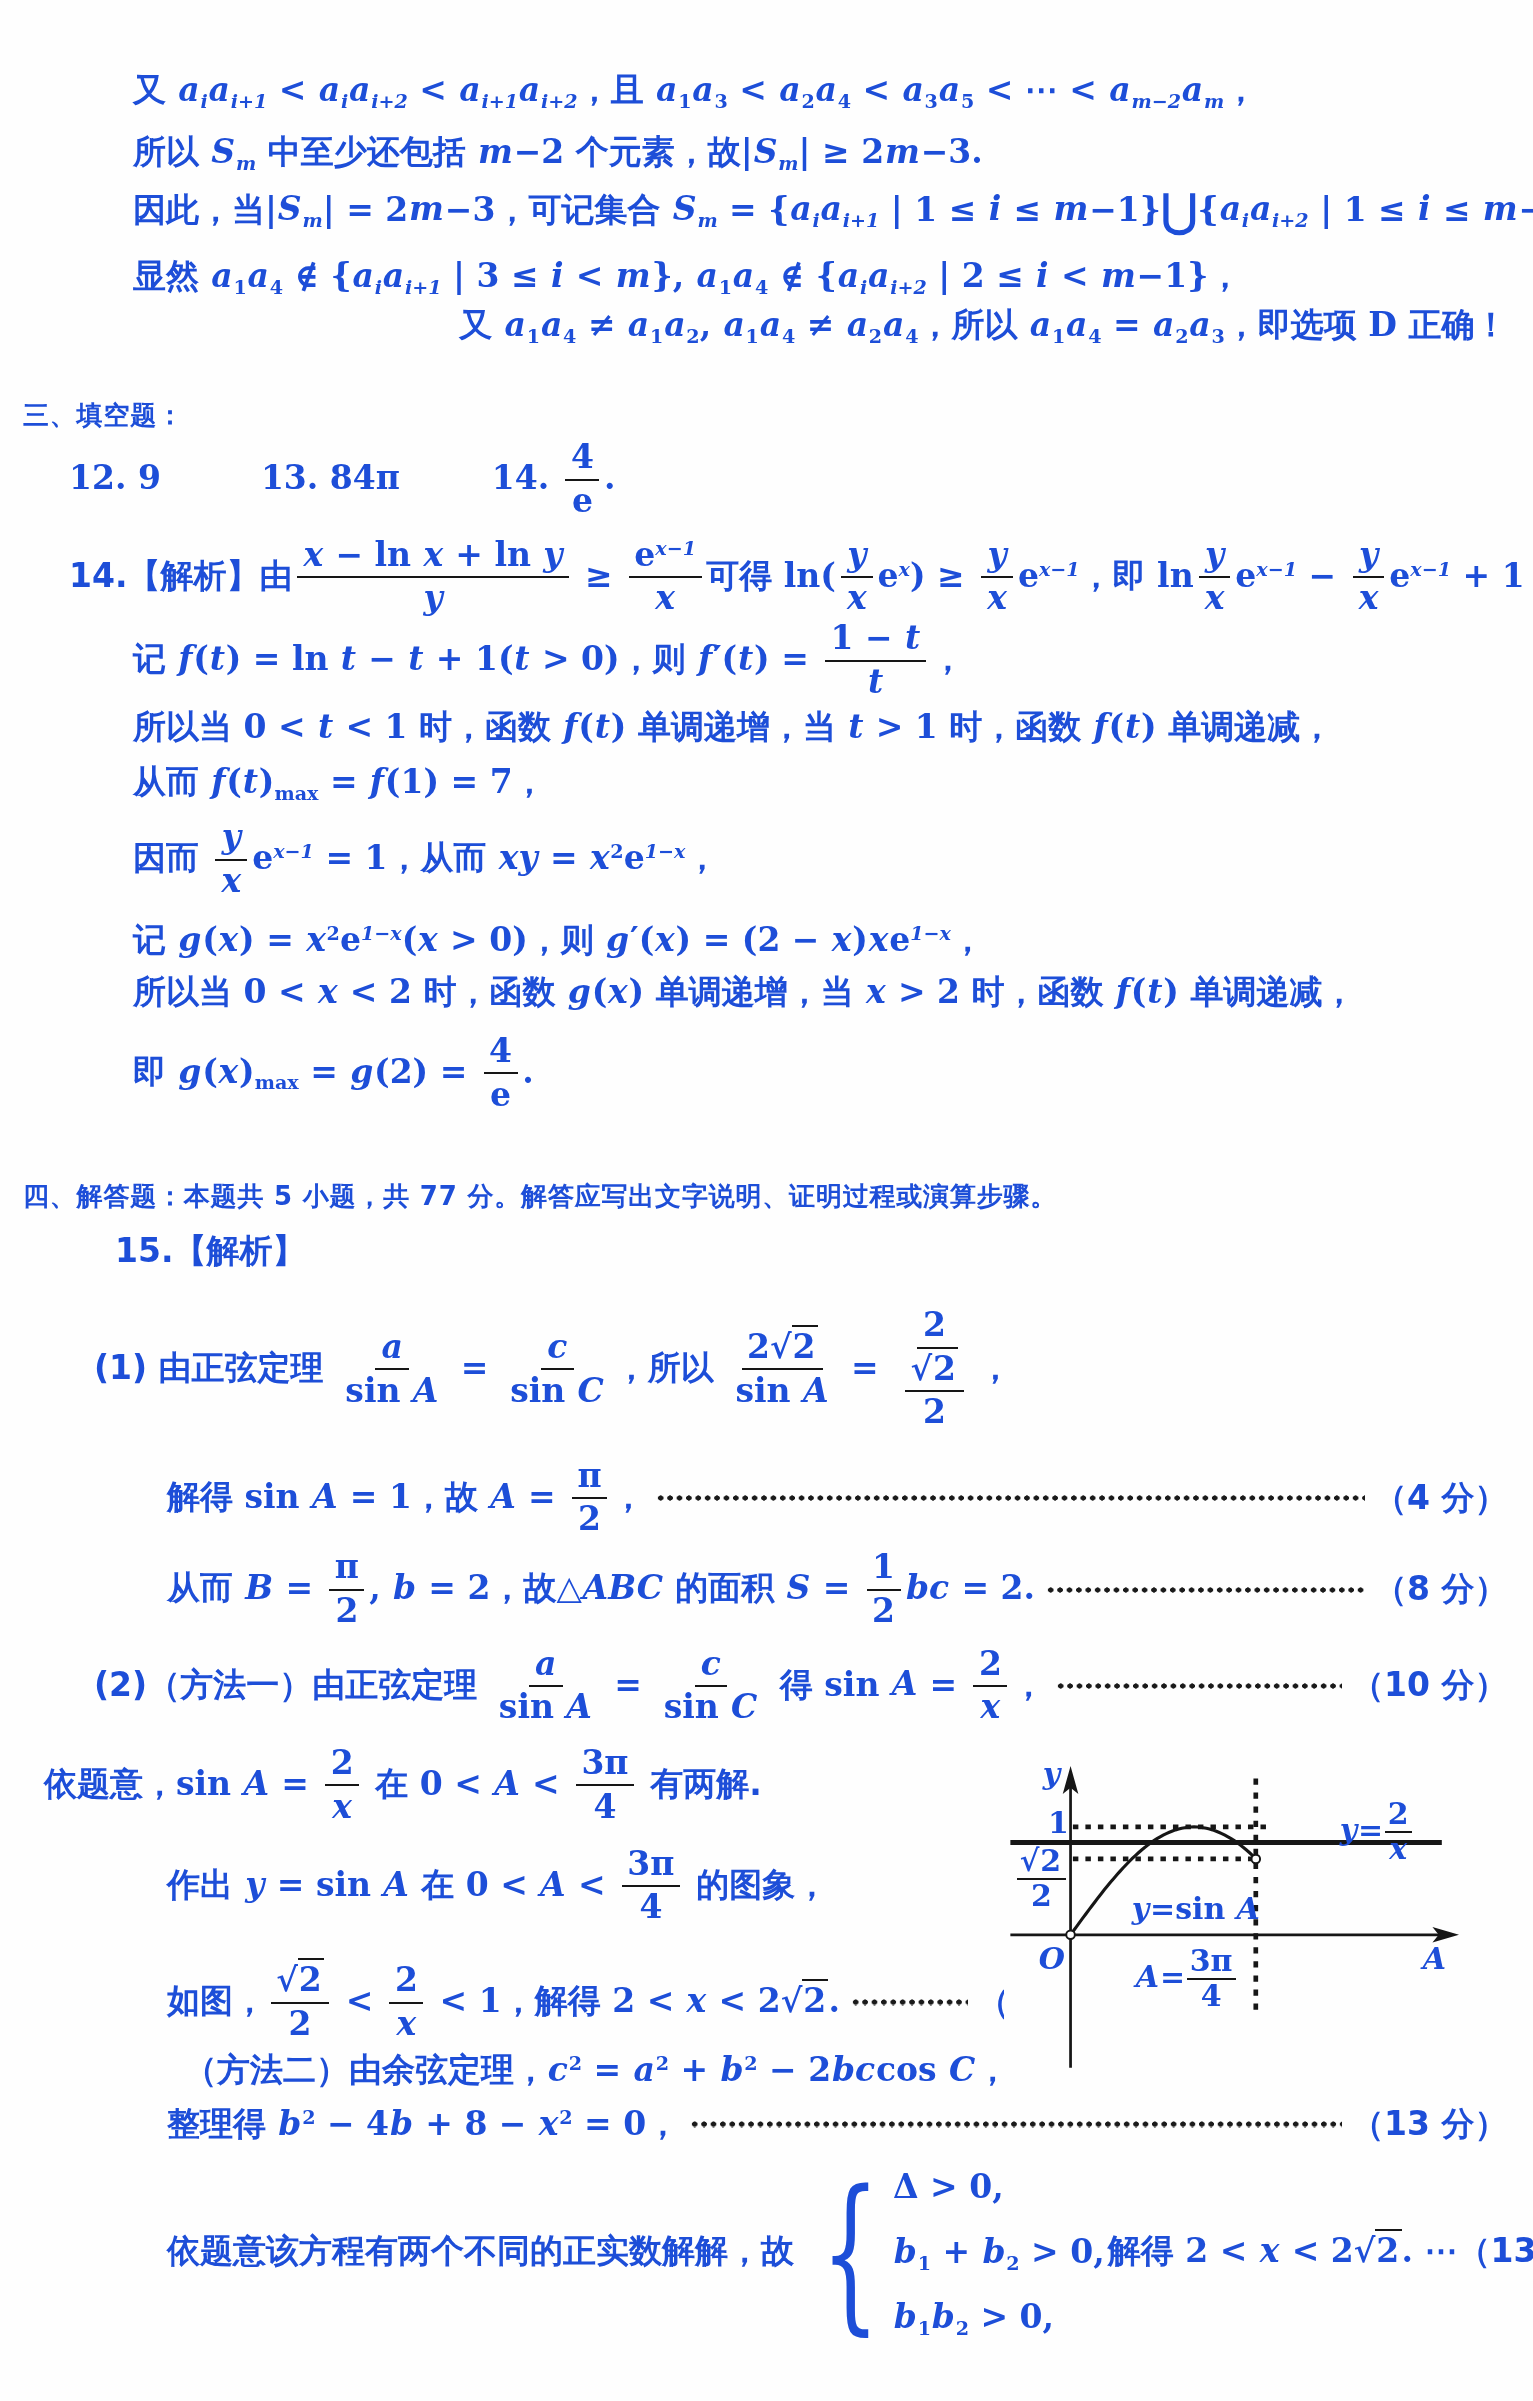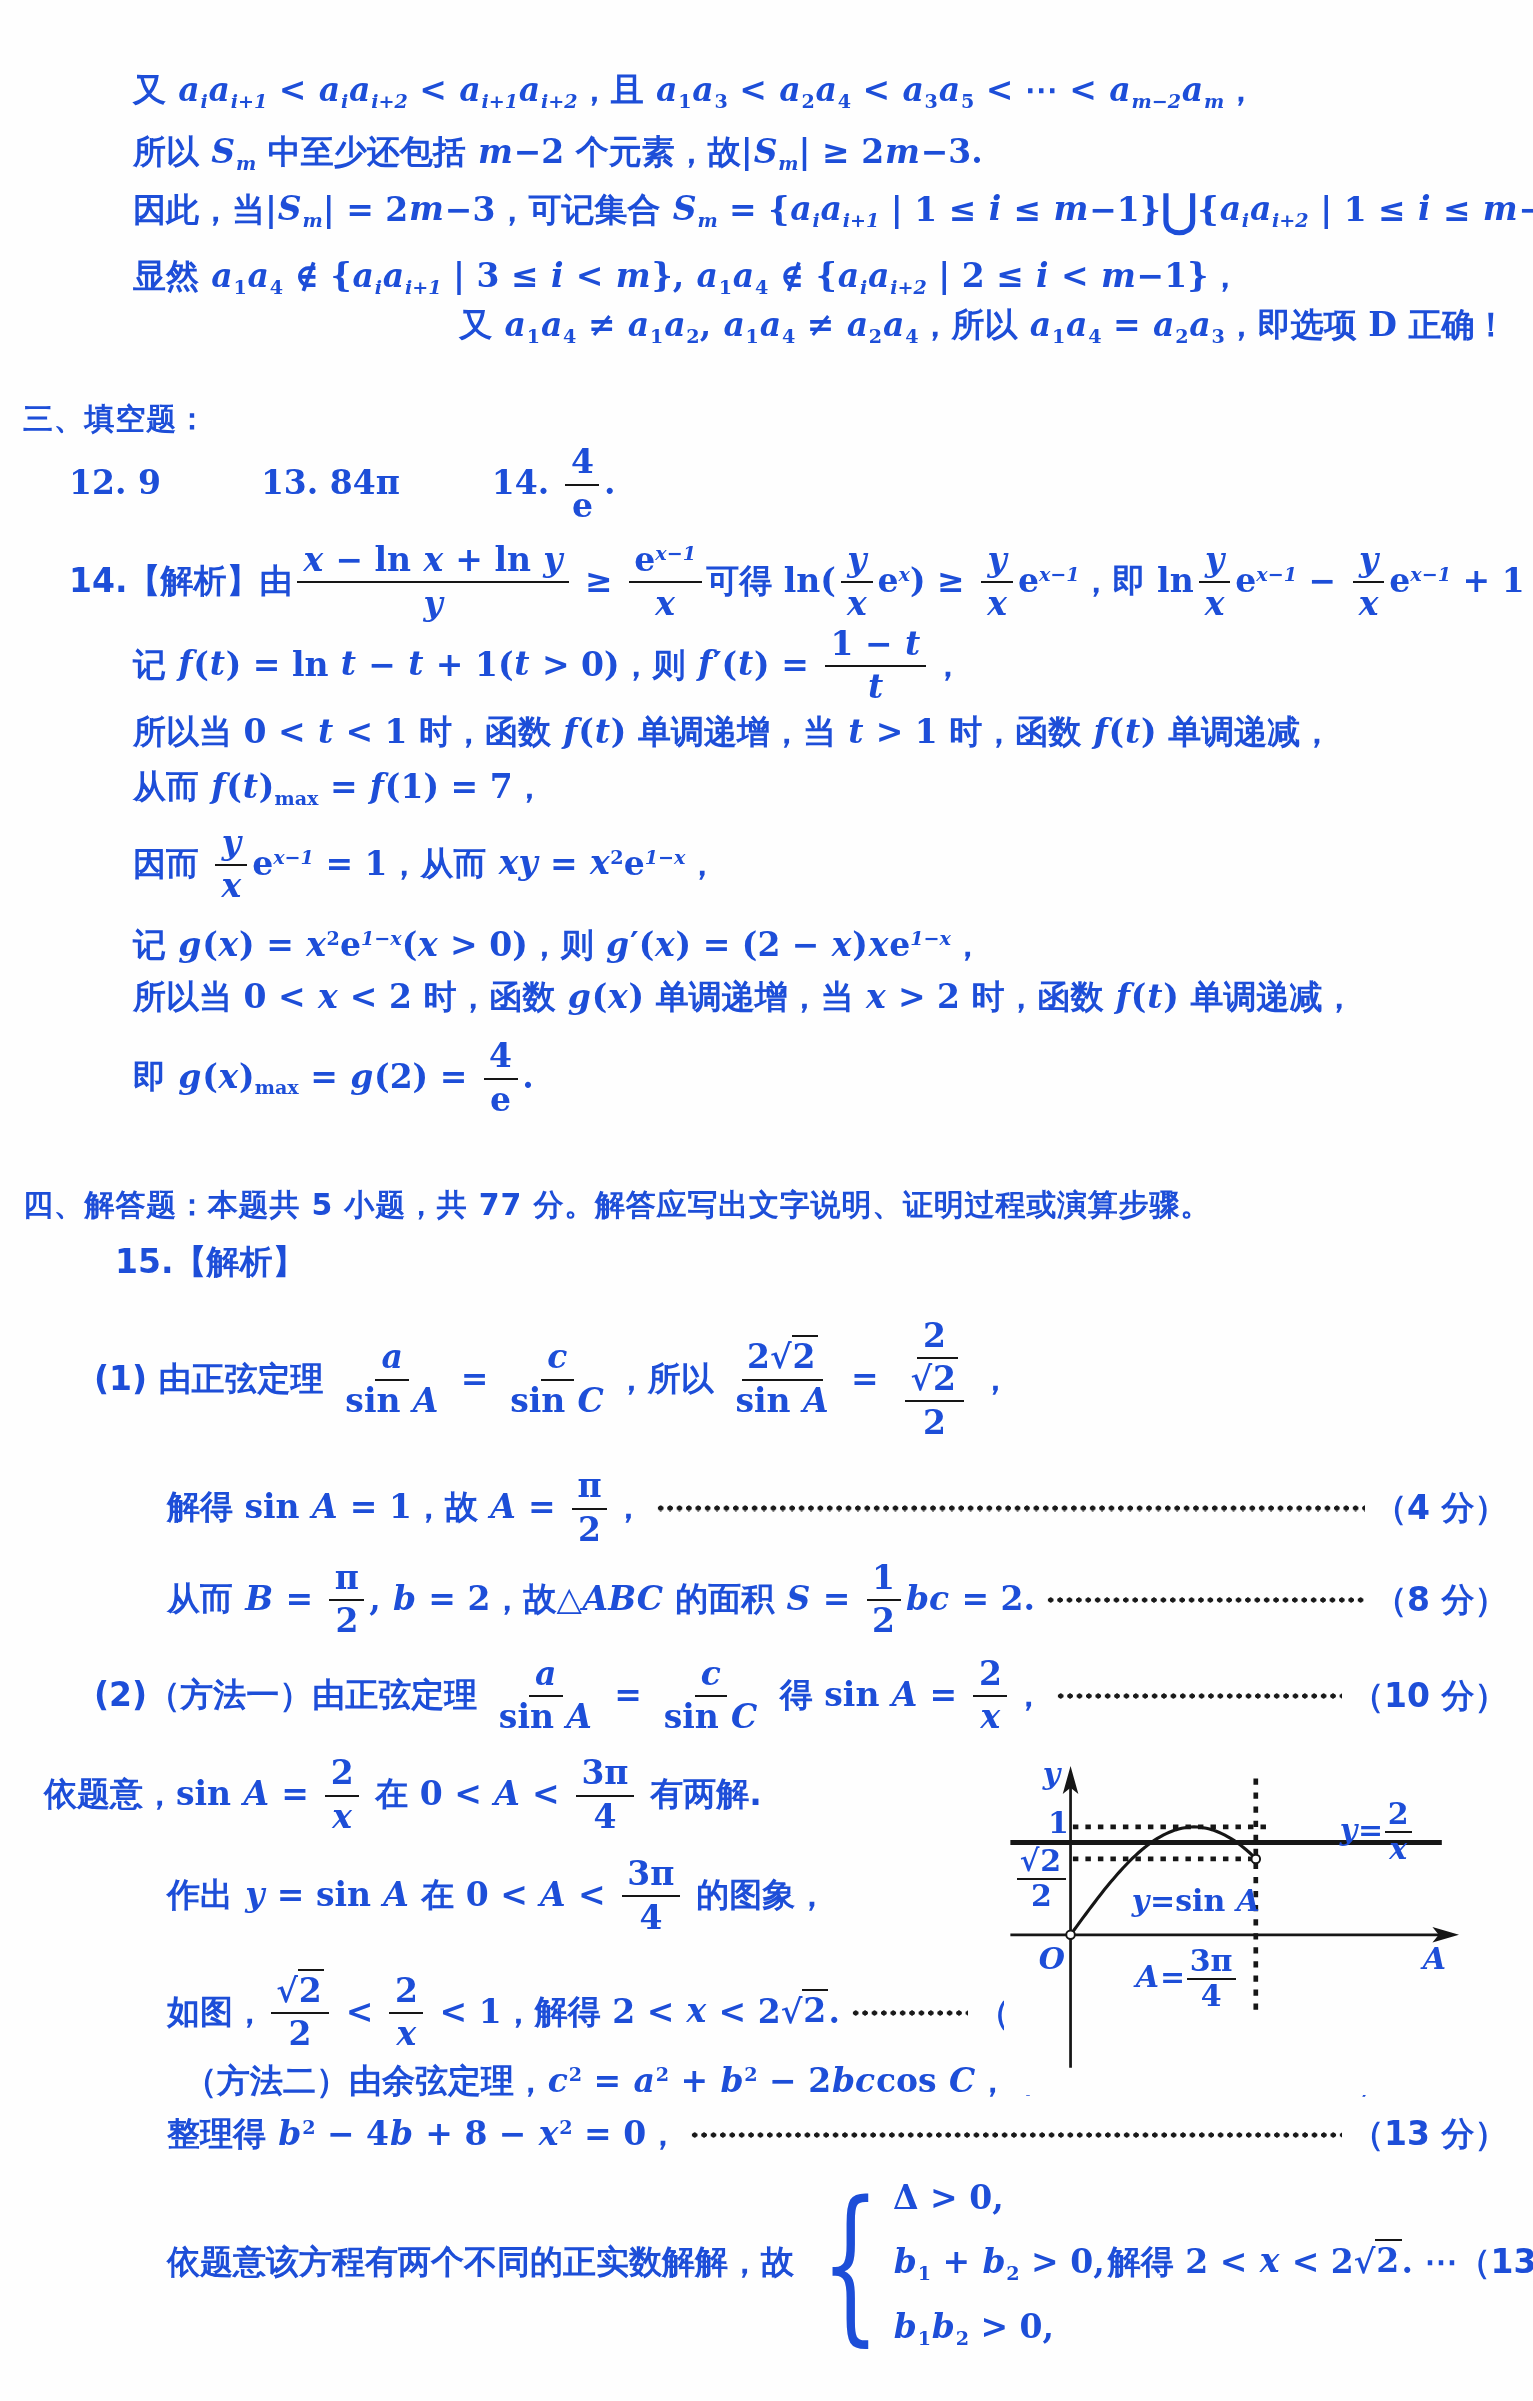--- a/index.html
+++ b/index.html
@@ -7,21 +7,21 @@
   #page{position:relative;width:1534px;height:2401px;background:#fefefe;color:#1d4ed8;overflow:hidden;
         font-family:"DejaVu Sans","Liberation Sans",sans-serif;}
   #doc{position:relative;padding-top:69px;}
   .ln{display:flex;align-items:center;white-space:nowrap;font-size:33px;line-height:1.3;padding-right:26.6px;}
   .cnt{white-space:nowrap;}
   .i0{padding-left:69px;}
   .i1{padding-left:133px;}
   .i2{padding-left:94px;}
   .i3{padding-left:167px;}
   .i4{padding-left:184px;}
-  .sec{font-weight:900;font-size:30px;letter-spacing:0.8px;padding-left:23px;}
+  .sec{font-weight:900;font-size:26px;letter-spacing:0.8px;padding-left:23px;}
   .c{font-weight:700;}
   .m{font-family:"DejaVu Serif","Liberation Serif",serif;font-weight:600;}
   .v{font-family:"DejaVu Serif","Liberation Serif",serif;font-style:italic;font-weight:600;padding:0 0.8px;}
   .su,.sbx{font-family:"DejaVu Serif","Liberation Serif",serif;font-weight:600;font-size:0.58em;font-style:italic;line-height:0;}
   .su{vertical-align:0.55em;}
   .sbx{vertical-align:-0.35em;}
   .up{font-style:normal;}
   .fr{display:inline-flex;flex-direction:column;align-items:center;vertical-align:middle;margin:0 4.7px;line-height:1.12;}
   .fr .fn{padding:0 5.5px 2.3px;border-bottom:2.3px solid #161616;text-align:center;}
   .fr .fd{padding:2.3px 5.5px 0;text-align:center;}
@@ -244,21 +244,21 @@
       <div class="fig-label" style="left: 44px; top: 52px;"><span class="m">1</span></div>
       <div class="fig-label" style="left: 11px; top: 91px;"><span class="fr">
           <span class="fn"><span class="rt">√<span class="rtv"><span class="m">2</span></span></span></span>
           <span class="fd"><span class="m">2</span></span>
         </span></div>
       <div class="fig-label" style="left: 34px; top: 188px;"><span class="v">O</span></div>
       <div class="fig-label" style="left: 335px; top: 44px;"><span class="v">y</span><span class="m">=</span><span class="fr">
           <span class="fn"><span class="m">2</span></span>
           <span class="fd"><span class="v">x</span></span>
         </span></div>
-      <div class="fig-label" style="left: 127px; top: 130px;"><span class="v">y</span><span class="m">=sin </span><span class="v">A</span></div>
+      <div class="fig-label" style="left: 127px; top: 138px;"><span class="v">y</span><span class="m">=sin </span><span class="v">A</span></div>
       <div class="fig-label" style="left: 131px; top: 191px;"><span class="v">A</span><span class="m">=</span><span class="fr">
           <span class="fn"><span class="m">3π</span></span>
           <span class="fd"><span class="m">4</span></span>
         </span></div>
       <div class="fig-label" style="left: 418px; top: 188px;"><span class="v">A</span></div>
     </div>
 </div>
 
 
 </body></html>

